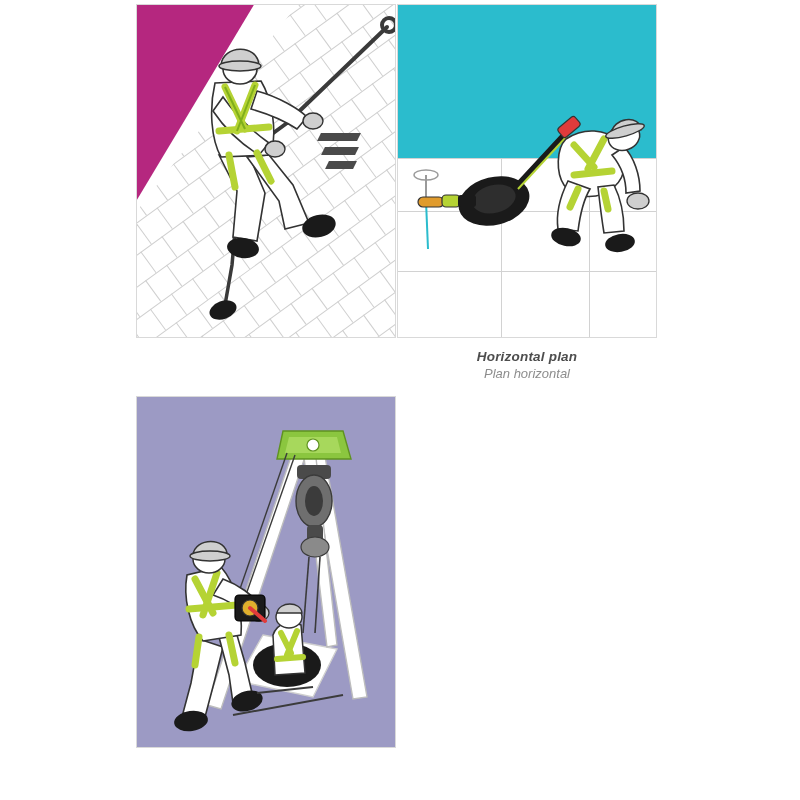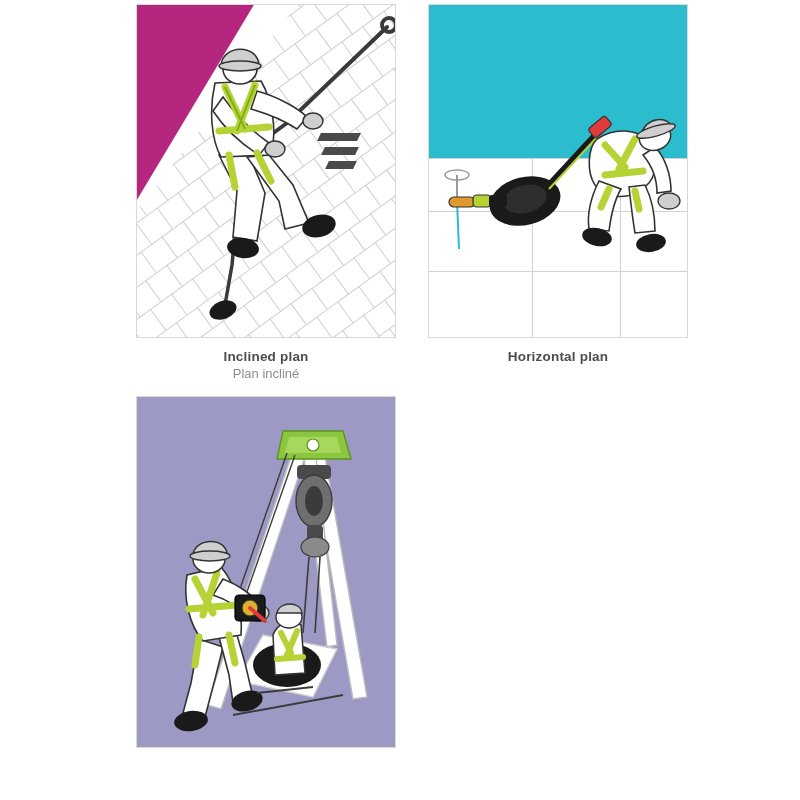--- a/index.html
+++ b/index.html
@@ -374,27 +374,23 @@
           <path d="M118 80 L100 126"></path>
         </g>
 
         <g>
           <ellipse cx="103" cy="64" rx="17" ry="15" fill="#ffffff" stroke="#333" stroke-width="1.6"></ellipse>
           <path d="M84 60 C86 40 120 38 122 60 Z" fill="#cfcfcf" stroke="#333" stroke-width="1.6"></path>
           <ellipse cx="103" cy="61" rx="21" ry="5" fill="#cfcfcf" stroke="#333" stroke-width="1.6"></ellipse>
         </g>
       </svg>
     </div>
-    <div class="caption">
-      <div class="title">Inclined plan</div>
-      <div class="subtitle">Plan incliné</div>
-    </div>
   </div>
 
-  <div class="panel" id="panel-horizontal" style="left:428px; top:4px;">
+  <div class="panel" id="panel-horizontal" style="left:397px; top:4px;font-style:italic;">
     <div class="illus">
       <div class="sky"></div>
       <div class="ground"></div>
 
       <div class="ground-line" style="left:0; top:46%; width:100%;"></div>
       <div class="ground-line" style="left:0; top:62%; width:100%;"></div>
       <div class="ground-line" style="left:0; top:80%; width:100%;"></div>
       <div class="ground-vline" style="left:40%; top:46%; height:54%;"></div>
       <div class="ground-vline" style="left:74%; top:46%; height:54%;"></div>
 
@@ -446,20 +442,21 @@
 
         <g>
           <ellipse cx="226" cy="132" rx="16" ry="13" fill="#ffffff" stroke="#333" stroke-width="1.5" transform="rotate(-20 226 132)"></ellipse>
           <path d="M212 126 C216 110 244 112 242 128 Z" fill="#cfcfcf" stroke="#333" stroke-width="1.5" transform="rotate(-12 227 120)"></path>
           <ellipse cx="227" cy="126" rx="20" ry="5" fill="#cfcfcf" stroke="#333" stroke-width="1.4" transform="rotate(-16 227 126)"></ellipse>
         </g>
       </svg>
     </div>
     <div class="caption">
       <div class="title">Horizontal plan</div>
+      <div class="subtitle">Plan horizontal</div>
     </div>
   </div>
 
   <div class="panel" id="panel-confined" style="left:136px; top:396px;">
     <div class="illus">
 
       <svg class="svgfull" width="260" height="352" viewBox="0 0 260 352">
 
         <g>
           <polygon points="126,238 200,252 176,300 100,284" fill="#ffffff" stroke="#cfcfcf" stroke-width="1.4"></polygon>

